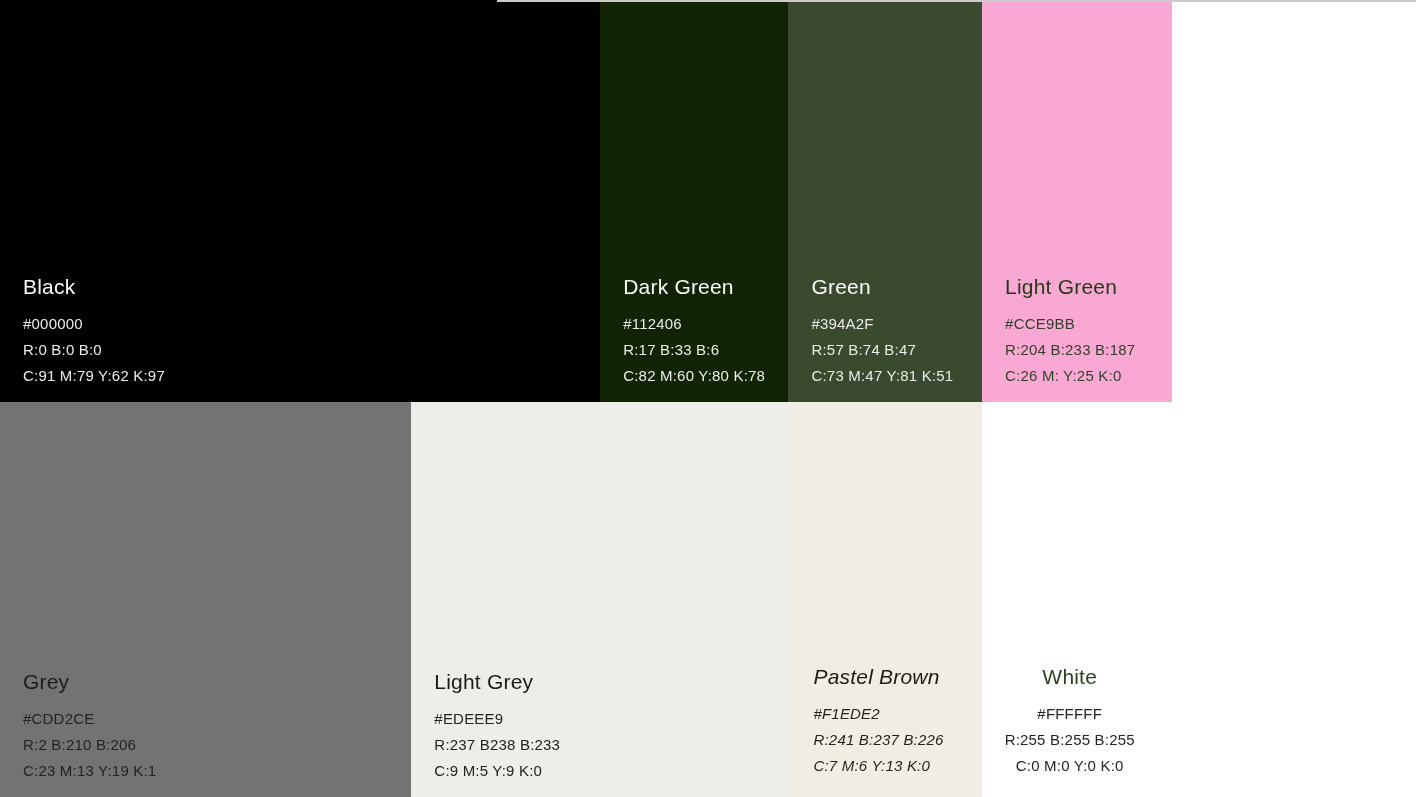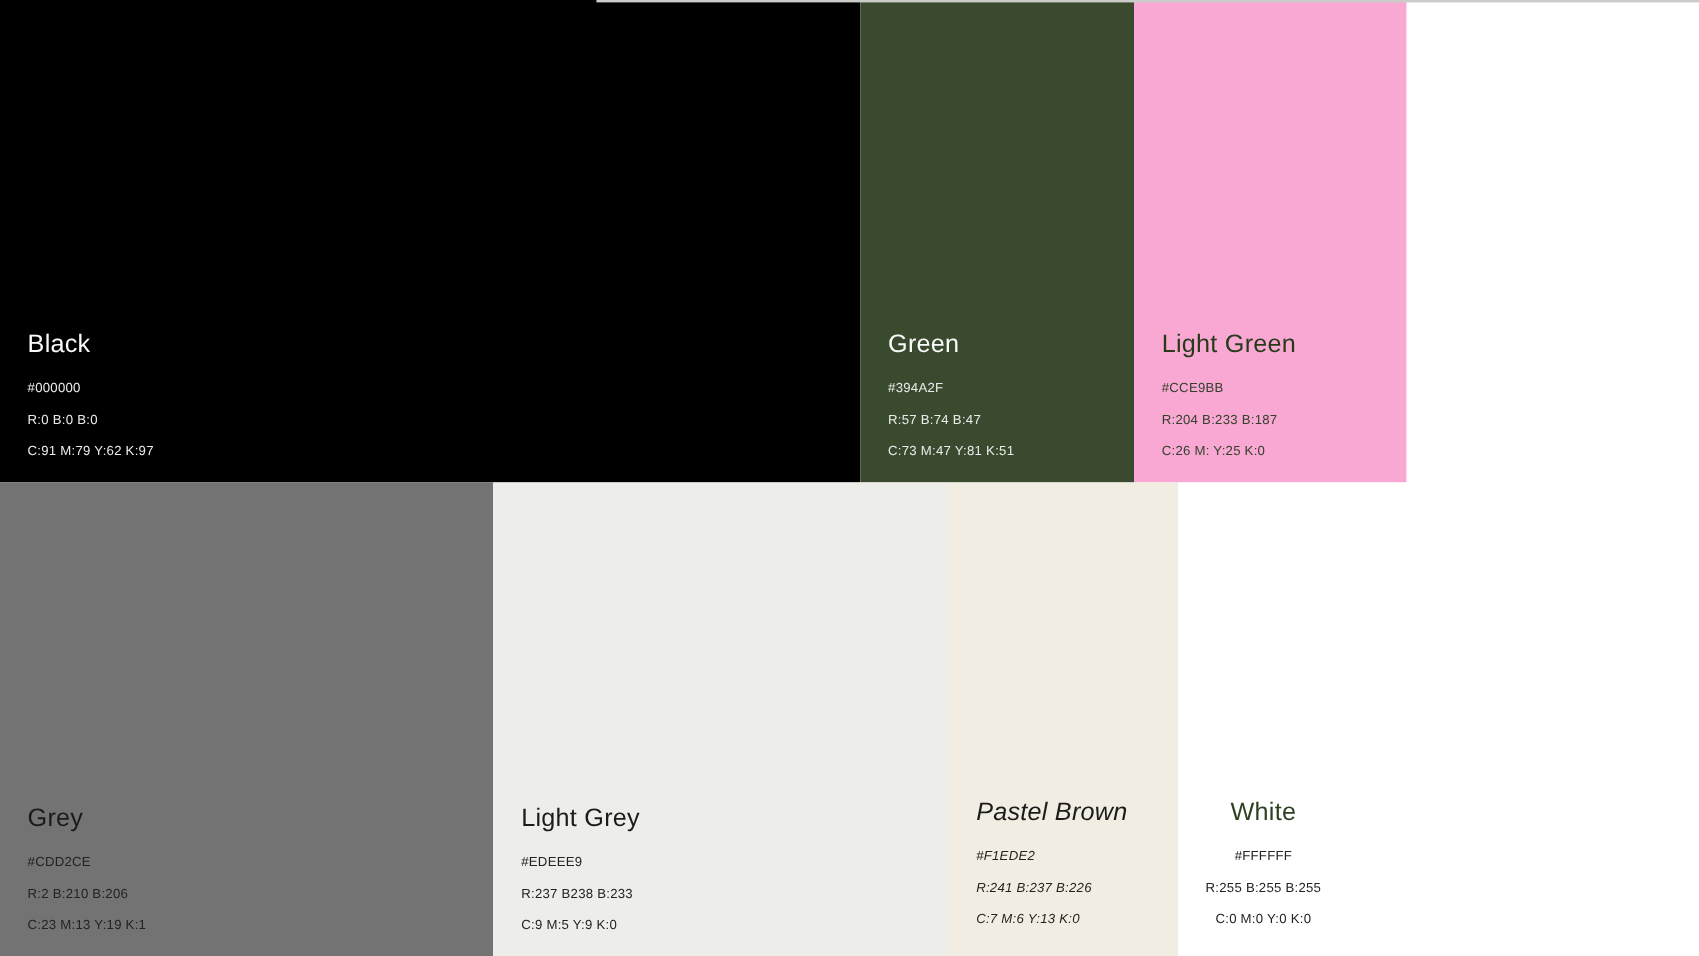--- a/index.html
+++ b/index.html
@@ -35,21 +35,21 @@
   }
   .info.raised { bottom: 18px; }
 
   .swatch-title {
     font-size: 21px;
     font-weight: 400;
     letter-spacing: 0.2px;
     margin-bottom: 12px;
   }
   .swatch-detail {
-    font-size: 11px;
+    font-size: 15px;
     line-height: 26px;
     letter-spacing: 0.2px;
   }
 
   
   .theme-light .swatch-title  { color: #fafaf8; }
   .theme-light .swatch-detail { color: #ebebe9; }
 
   .theme-dark .swatch-title   { color: #1b1c1a; }
   .theme-dark .swatch-detail  { color: #232422; }
@@ -82,20 +82,28 @@
 
     <div class="swatch w-black theme-light" style="background: rgb(0, 0, 0);">
       <div class="info">
         <div class="swatch-title">Black</div>
         <div class="swatch-detail">#000000</div>
         <div class="swatch-detail">R:0 B:0 B:0</div>
         <div class="swatch-detail">C:91 M:79 Y:62 K:97</div>
       </div>
     </div>
 
+    <div class="swatch w-darkgreen theme-light" style="background: rgb(17, 36, 6);">
+      <div class="info">
+        <div class="swatch-title">Dark Green</div>
+        <div class="swatch-detail">#112406</div>
+        <div class="swatch-detail">R:17 B:33 B:6</div>
+        <div class="swatch-detail">C:82 M:60 Y:80 K:78</div>
+      </div>
+    </div>
 
     <div class="swatch w-green theme-light" style="background: rgb(57, 74, 47);">
       <div class="info">
         <div class="swatch-title">Green</div>
         <div class="swatch-detail">#394A2F</div>
         <div class="swatch-detail">R:57 B:74 B:47</div>
         <div class="swatch-detail">C:73 M:47 Y:81 K:51</div>
       </div>
     </div>
 

